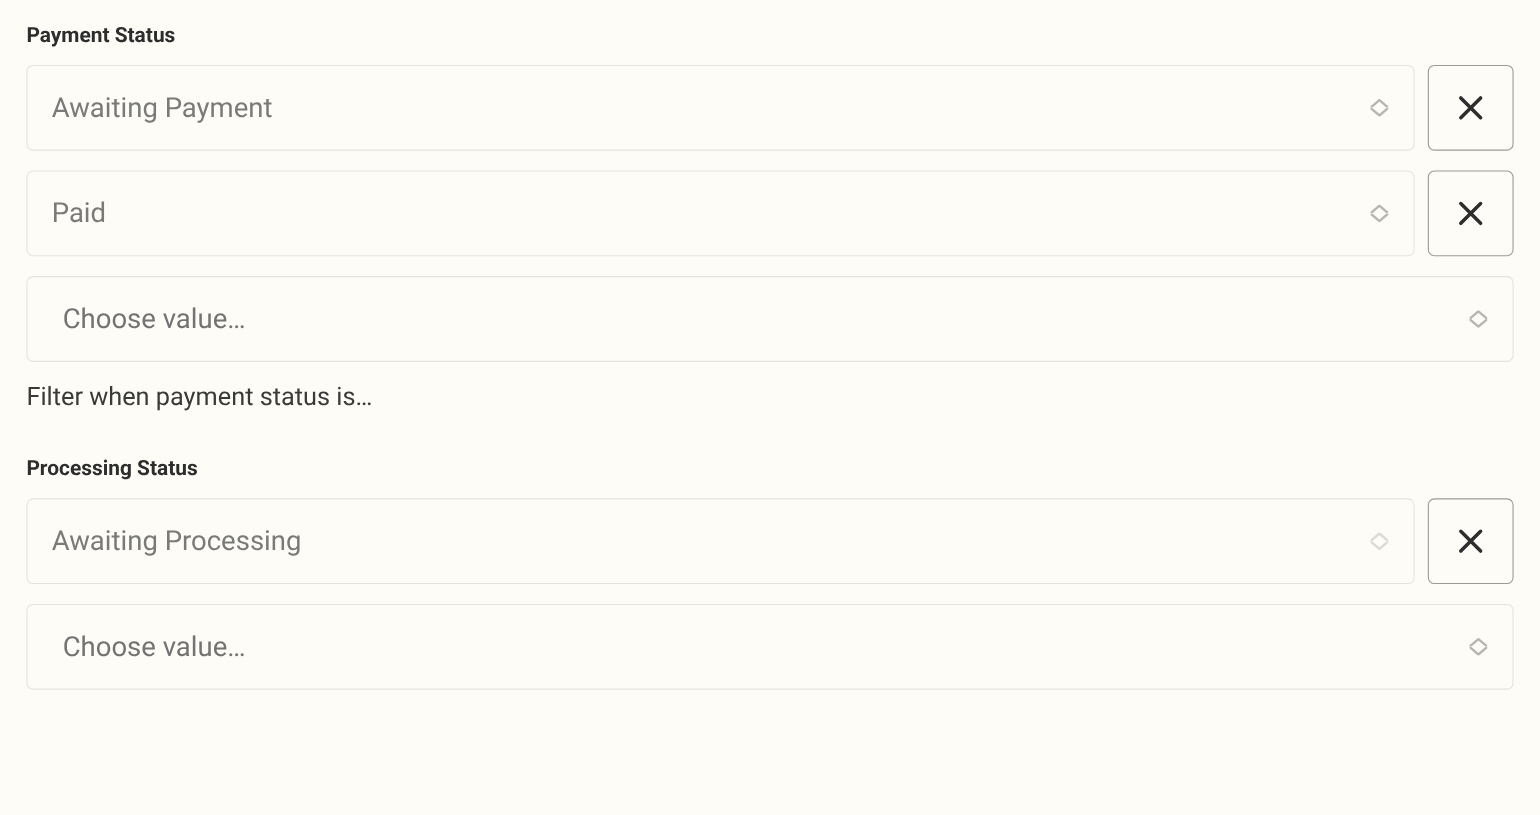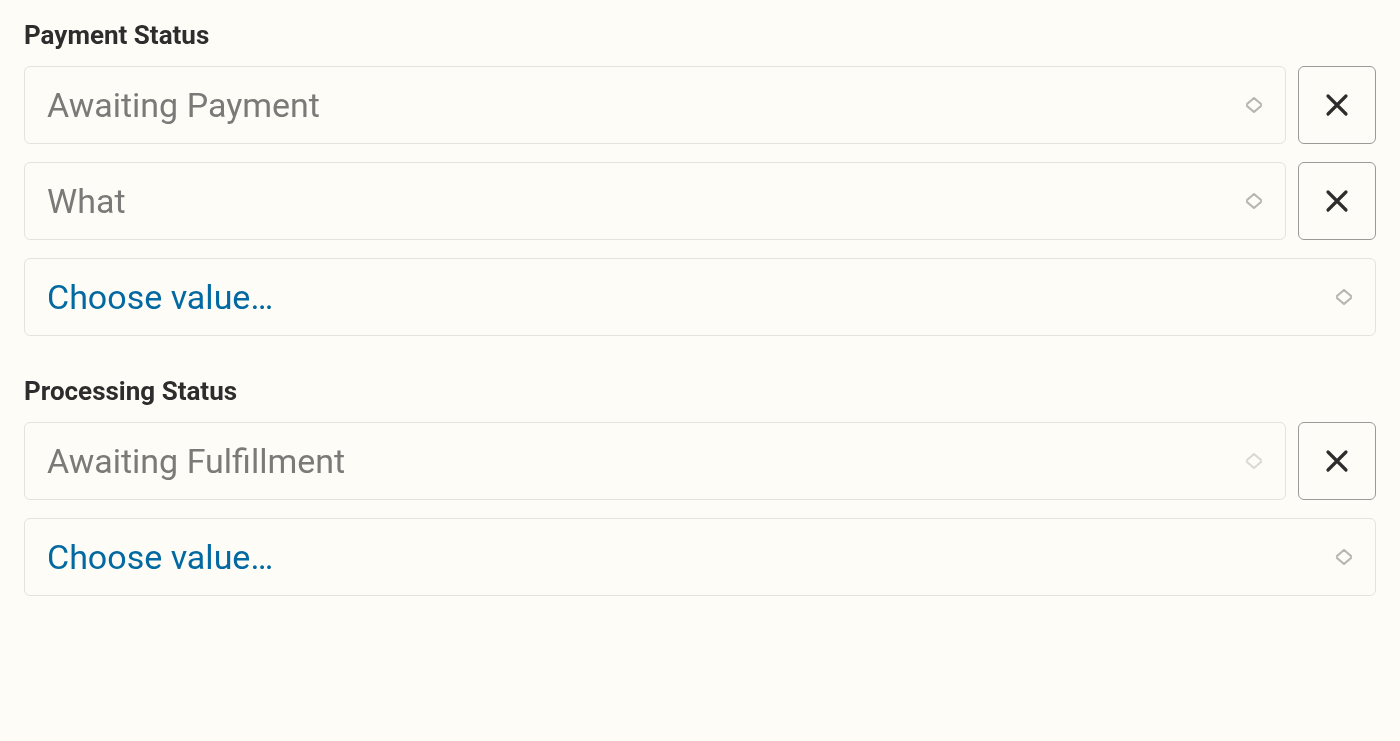--- a/index.html
+++ b/index.html
@@ -10,21 +10,21 @@
     body {
       background: #fdfcf7;
       font-family: -apple-system, BlinkMacSystemFont, "Segoe UI", Roboto, Helvetica, Arial, sans-serif;
       padding: 20px 24px;
       width: 1400px;
     }
     .field-group {
       margin-bottom: 40px;
     }
     .field-label {
-      font-size: 26px;
+      font-size: 19px;
       font-weight: 700;
       color: #2d2d2d;
       margin-bottom: 16px;
     }
     .field-row {
       display: flex;
       gap: 12px;
       margin-bottom: 18px;
       align-items: stretch;
     }
@@ -34,24 +34,25 @@
       align-items: center;
       justify-content: space-between;
       border: 1px solid #e6e3db;
       border-radius: 6px;
       background: #fdfcf7;
       padding: 0 22px;
       height: 78px;
       cursor: pointer;
     }
     .select-box.placeholder .select-text {
-      color: #0369a1;
+      color: #737373;
+      margin-left: 10px;
     }
     .select-text {
-      font-size: 34px;
+      font-size: 25px;
       color: #7a7a78;
       font-weight: 400;
     }
     .select-icon {
       display: flex;
       flex-direction: column;
       align-items: center;
       gap: 0px;
       color: #b8b6af;
     }
@@ -103,21 +104,21 @@
     </div>
     <div class="remove-btn">
       <svg width="26" height="26" viewBox="0 0 26 26">
           <path d="M4 4 L22 22 M22 4 L4 22" stroke-width="3.2" stroke-linecap="round"></path>
         </svg>
     </div>
   </div>
 
   <div class="field-row">
     <div class="select-box">
-      <span class="select-text">What</span>
+      <span class="select-text">Paid</span>
       <span class="select-icon">
         <svg class="chev-up" viewBox="0 0 18 8">
             <path d="M2 7 L9 1 L16 7" fill="none" stroke="currentColor" stroke-width="2.2" stroke-linecap="round" stroke-linejoin="round"></path>
           </svg>
         <svg class="chev-down" viewBox="0 0 18 8">
             <path d="M2 1 L9 7 L16 1" fill="none" stroke="currentColor" stroke-width="2.2" stroke-linecap="round" stroke-linejoin="round"></path>
           </svg>
       </span>
     </div>
     <div class="remove-btn">
@@ -134,28 +135,29 @@
         <svg class="chev-up" viewBox="0 0 18 8">
             <path d="M2 7 L9 1 L16 7" fill="none" stroke="currentColor" stroke-width="2.2" stroke-linecap="round" stroke-linejoin="round"></path>
           </svg>
         <svg class="chev-down" viewBox="0 0 18 8">
             <path d="M2 1 L9 7 L16 1" fill="none" stroke="currentColor" stroke-width="2.2" stroke-linecap="round" stroke-linejoin="round"></path>
           </svg>
       </span>
     </div>
   </div>
 
+  <div class="help-text">Filter when payment status is…</div>
 </div>
 
 <div class="field-group">
   <div class="field-label">Processing Status</div>
 
   <div class="field-row">
     <div class="select-box">
-      <span class="select-text">Awaiting Fulfillment</span>
+      <span class="select-text">Awaiting Processing</span>
       <span class="select-icon disabled">
         <svg class="chev-up" viewBox="0 0 18 8">
             <path d="M2 7 L9 1 L16 7" fill="none" stroke="currentColor" stroke-width="2.2" stroke-linecap="round" stroke-linejoin="round"></path>
           </svg>
         <svg class="chev-down" viewBox="0 0 18 8">
             <path d="M2 1 L9 7 L16 1" fill="none" stroke="currentColor" stroke-width="2.2" stroke-linecap="round" stroke-linejoin="round"></path>
           </svg>
       </span>
     </div>
     <div class="remove-btn">

